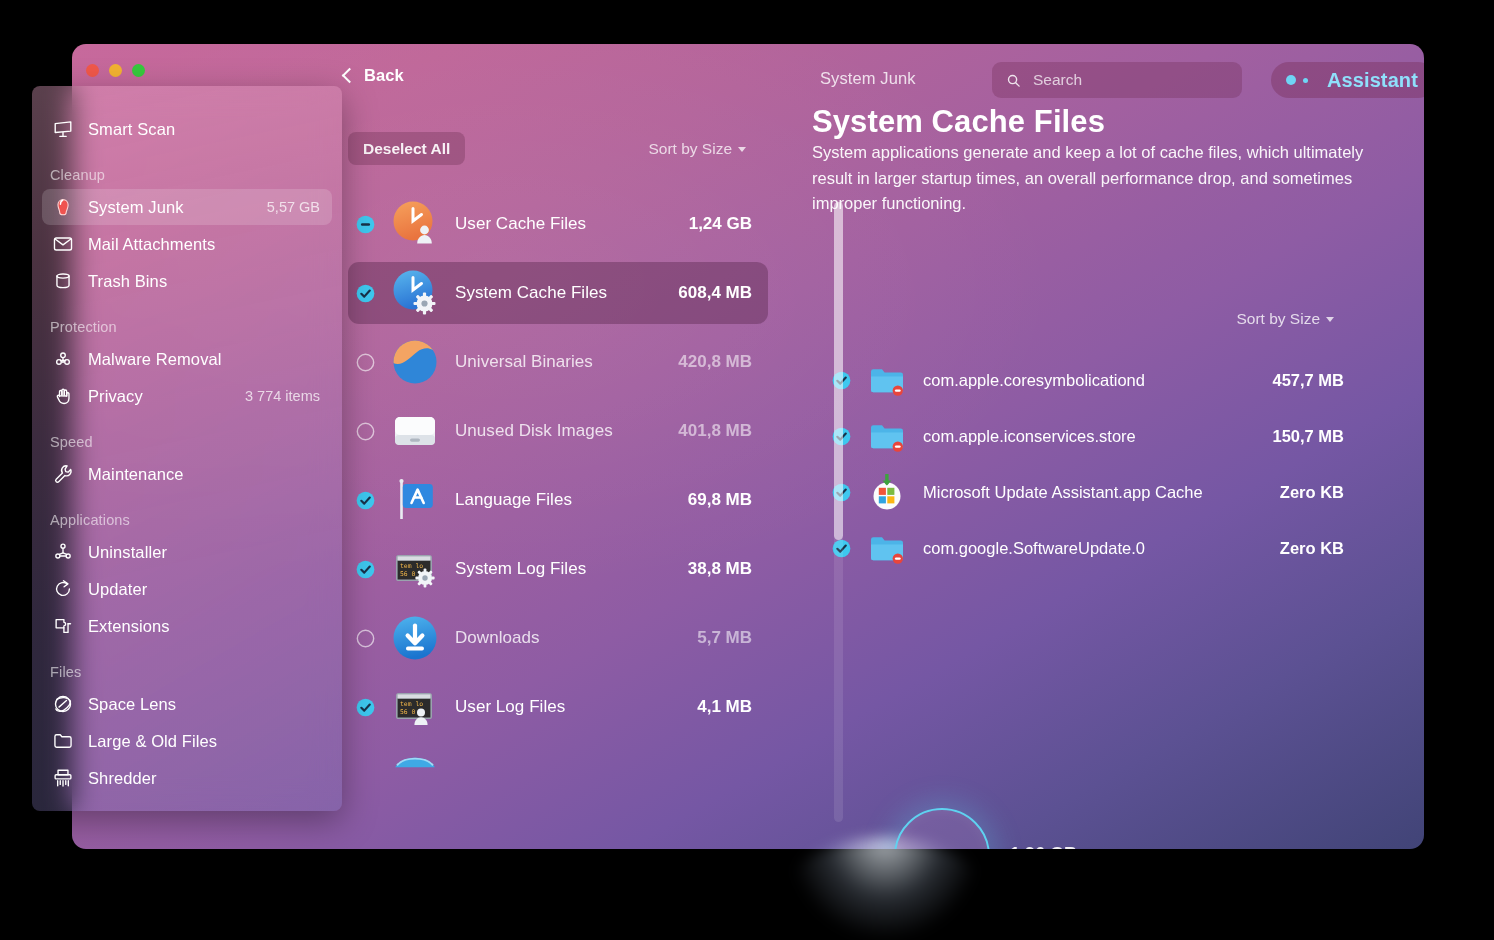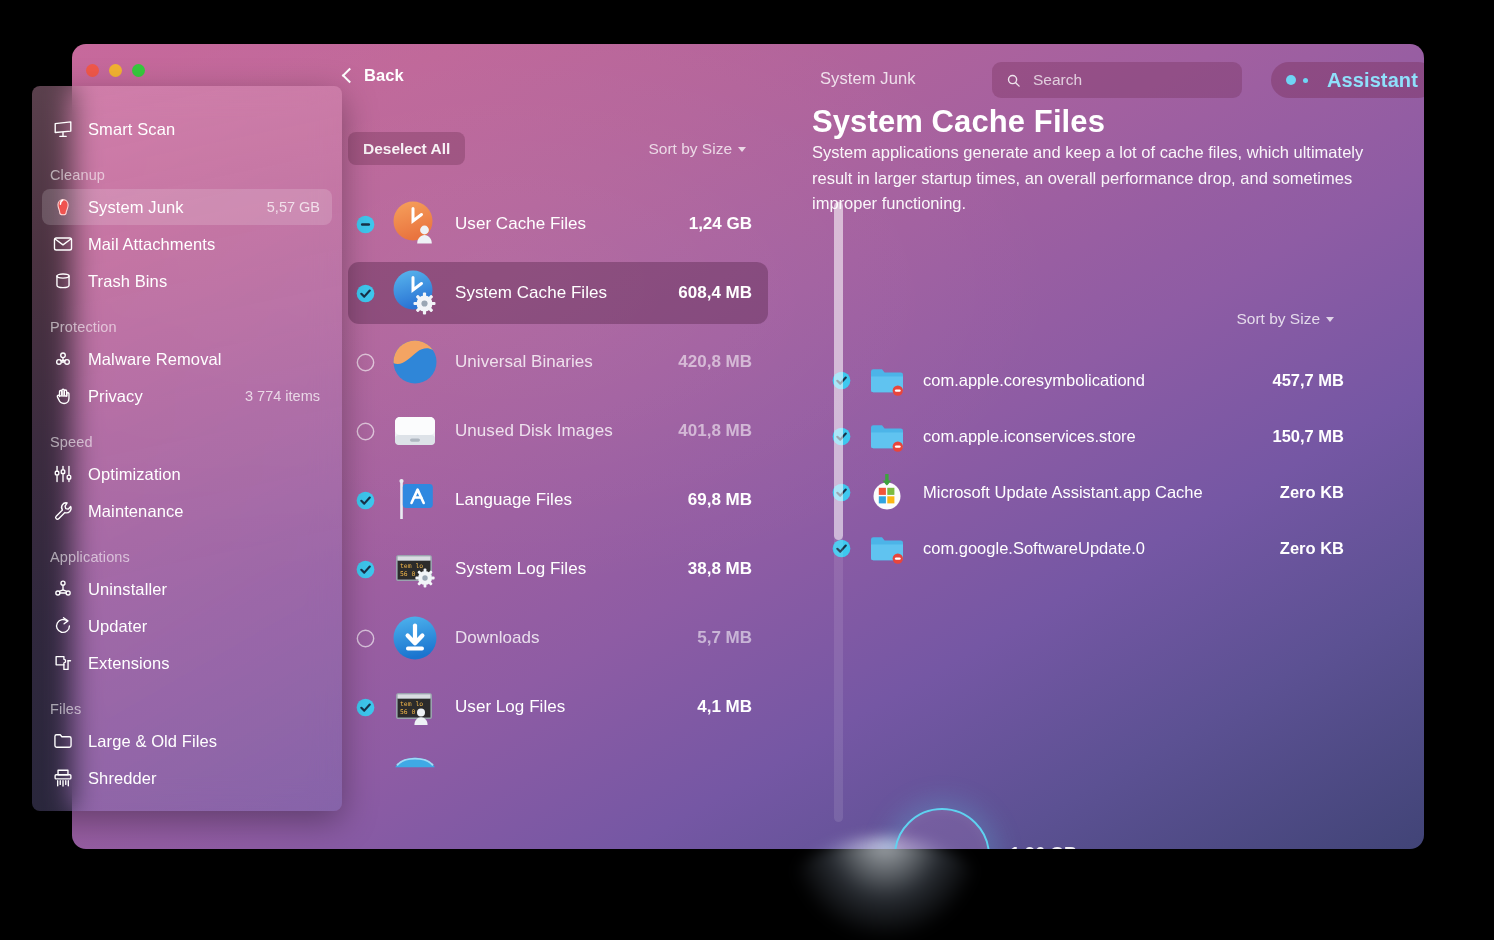--- a/index.html
+++ b/index.html
@@ -554,36 +554,20 @@
             <path d="M16 12 L16 9.4 a1.3 1.3 0 0 1 2.5 0 L18.5 14.4 c0 3.4 -2.3 5.8 -5.4 5.8 c-3.2 0 -4.9 -2 -5.6 -4 L5.9 13 a1.3 1.3 0 0 1 2.3 -1.2 Z"></path>
           </svg>
         </span>
         <span class="sb-label">Privacy</span>
         <span class="sb-badge">3 774 items</span>
       </div>
       <div class="sb-group-label">Speed</div>
       <div class="sb-item">
         <span class="sb-icon">
           <svg viewBox="0 0 24 24" width="100%" height="100%" fill="none" stroke="#ffffff" stroke-width="1.5" stroke-linecap="round" stroke-linejoin="round">
-            <path d="M5.5 3.8 L5.5 9"></path>
-            <path d="M5.5 13 L5.5 20.2"></path>
-            <path d="M12 3.8 L12 7.5"></path>
-            <path d="M12 11.5 L12 20.2"></path>
-            <path d="M18.5 3.8 L18.5 13.5"></path>
-            <path d="M18.5 17.5 L18.5 20.2"></path>
-            <rect x="3.6" y="9" width="3.8" height="4" rx="1"></rect>
-            <rect x="10.1" y="7.5" width="3.8" height="4" rx="1"></rect>
-            <rect x="16.6" y="13.5" width="3.8" height="4" rx="1"></rect>
-          </svg>
-        </span>
-        <span class="sb-label">Optimization</span>
-      </div>
-      <div class="sb-item">
-        <span class="sb-icon">
-          <svg viewBox="0 0 24 24" width="100%" height="100%" fill="none" stroke="#ffffff" stroke-width="1.5" stroke-linecap="round" stroke-linejoin="round">
             <path d="M16.5 3.2 a5 5 0 0 0 -5.1 7.8 L4.6 17.8 a1.9 1.9 0 0 0 2.7 2.7 l6.8 -6.8 a5 5 0 0 0 6.3 -6.6 L17.6 10 l-2.6 -.6 l-.7 -2.6 Z"></path>
           </svg>
         </span>
         <span class="sb-label">Maintenance</span>
       </div>
       <div class="sb-group-label">Applications</div>
       <div class="sb-item">
         <span class="sb-icon">
           <svg viewBox="0 0 24 24" width="100%" height="100%" fill="none" stroke="#ffffff" stroke-width="1.5" stroke-linecap="round" stroke-linejoin="round">
             <circle cx="12" cy="5.6" r="2.2"></circle>
@@ -609,20 +593,30 @@
         <span class="sb-icon">
           <svg viewBox="0 0 24 24" width="100%" height="100%" fill="none" stroke="#ffffff" stroke-width="1.5" stroke-linecap="round" stroke-linejoin="round">
             <path d="M4.5 5 L13 5 L13 8 a1.9 1.9 0 0 1 0 3.8 L13 14 L4.5 14 Z"></path>
             <path d="M13 14 L13 19 L17.5 19 L17.5 9.6"></path>
             <path d="M17.5 9.6 L20.2 9.6"></path>
           </svg>
         </span>
         <span class="sb-label">Extensions</span>
       </div>
       <div class="sb-group-label">Files</div>
+      <div class="sb-item">
+        <span class="sb-icon">
+          <svg viewBox="0 0 24 24" width="100%" height="100%" fill="none" stroke="#ffffff" stroke-width="1.5" stroke-linecap="round" stroke-linejoin="round">
+            <circle cx="12" cy="12" r="8.2"></circle>
+            <path d="M5.2 7 C10 4 17 4.6 19.6 8 C21.4 10.6 17.8 15.9 13 18.6 C9.2 20.8 5 20 4.2 17.4"></path>
+            <path d="M7.6 15.4 L15.8 8.2"></path>
+          </svg>
+        </span>
+        <span class="sb-label">Space Lens</span>
+      </div>
       <div class="sb-item">
         <span class="sb-icon">
           <svg viewBox="0 0 24 24" width="100%" height="100%" fill="none" stroke="#ffffff" stroke-width="1.5" stroke-linecap="round" stroke-linejoin="round">
             <path d="M3.2 7 a1.8 1.8 0 0 1 1.8 -1.8 L9 5.2 L10.8 7.4 L19 7.4 a1.8 1.8 0 0 1 1.8 1.8 L20.8 17 a1.8 1.8 0 0 1 -1.8 1.8 L5 18.8 A1.8 1.8 0 0 1 3.2 17 Z"></path>
           </svg>
         </span>
         <span class="sb-label">Large &amp; Old Files</span>
       </div>
       <div class="sb-item">
         <span class="sb-icon">

